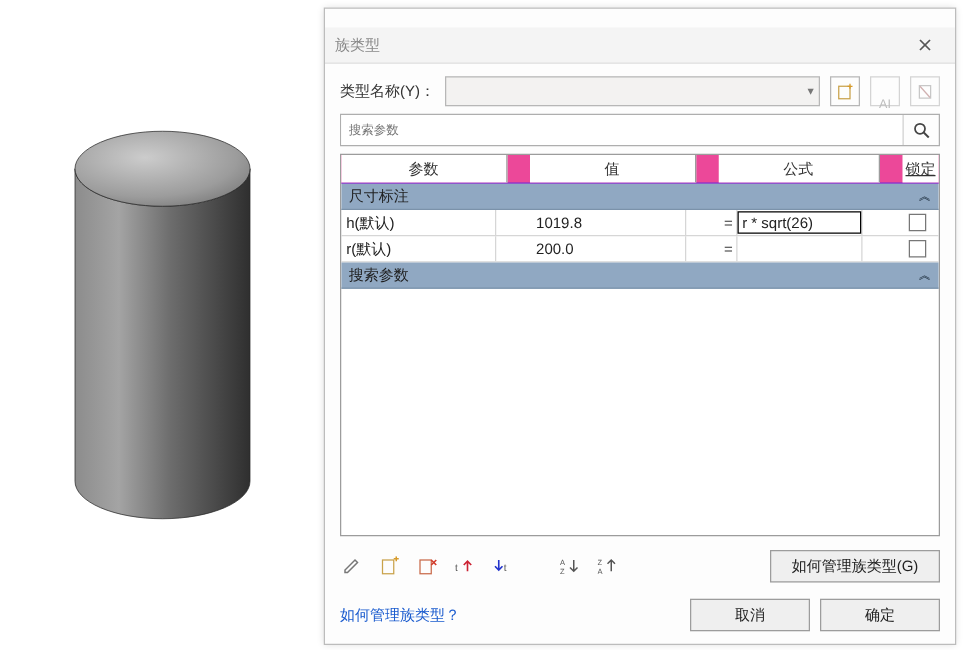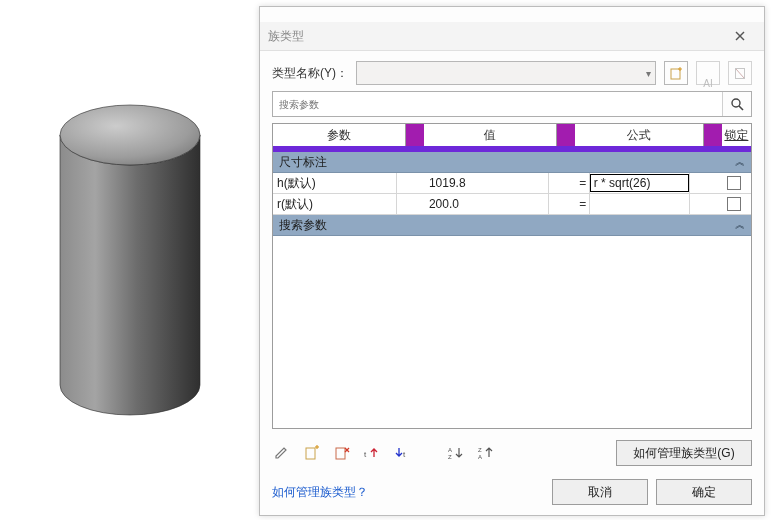--- a/index.html
+++ b/index.html
@@ -108,22 +108,22 @@
   
   .table-wrap {
     border:1px solid #9c9c9c;
     flex:1;
     overflow:hidden;
     display:flex; flex-direction:column;
     background:#fff;
   }
   .thead {
     display:flex; height:22px;
-    background:#a21caf;
-    border-bottom:6px solid #6d28d9;
+    background:#ec4899;
+    border-bottom:1px solid #6d28d9;
     gap:18px;
   }
   .th {
     border-right:1px solid #9c9c9c;
     display:flex; align-items:center; justify-content:center;
     color:#333;
     background:#fff;
   }
   .col-param  { width:149px; }
   .col-value  { width:149px; }

